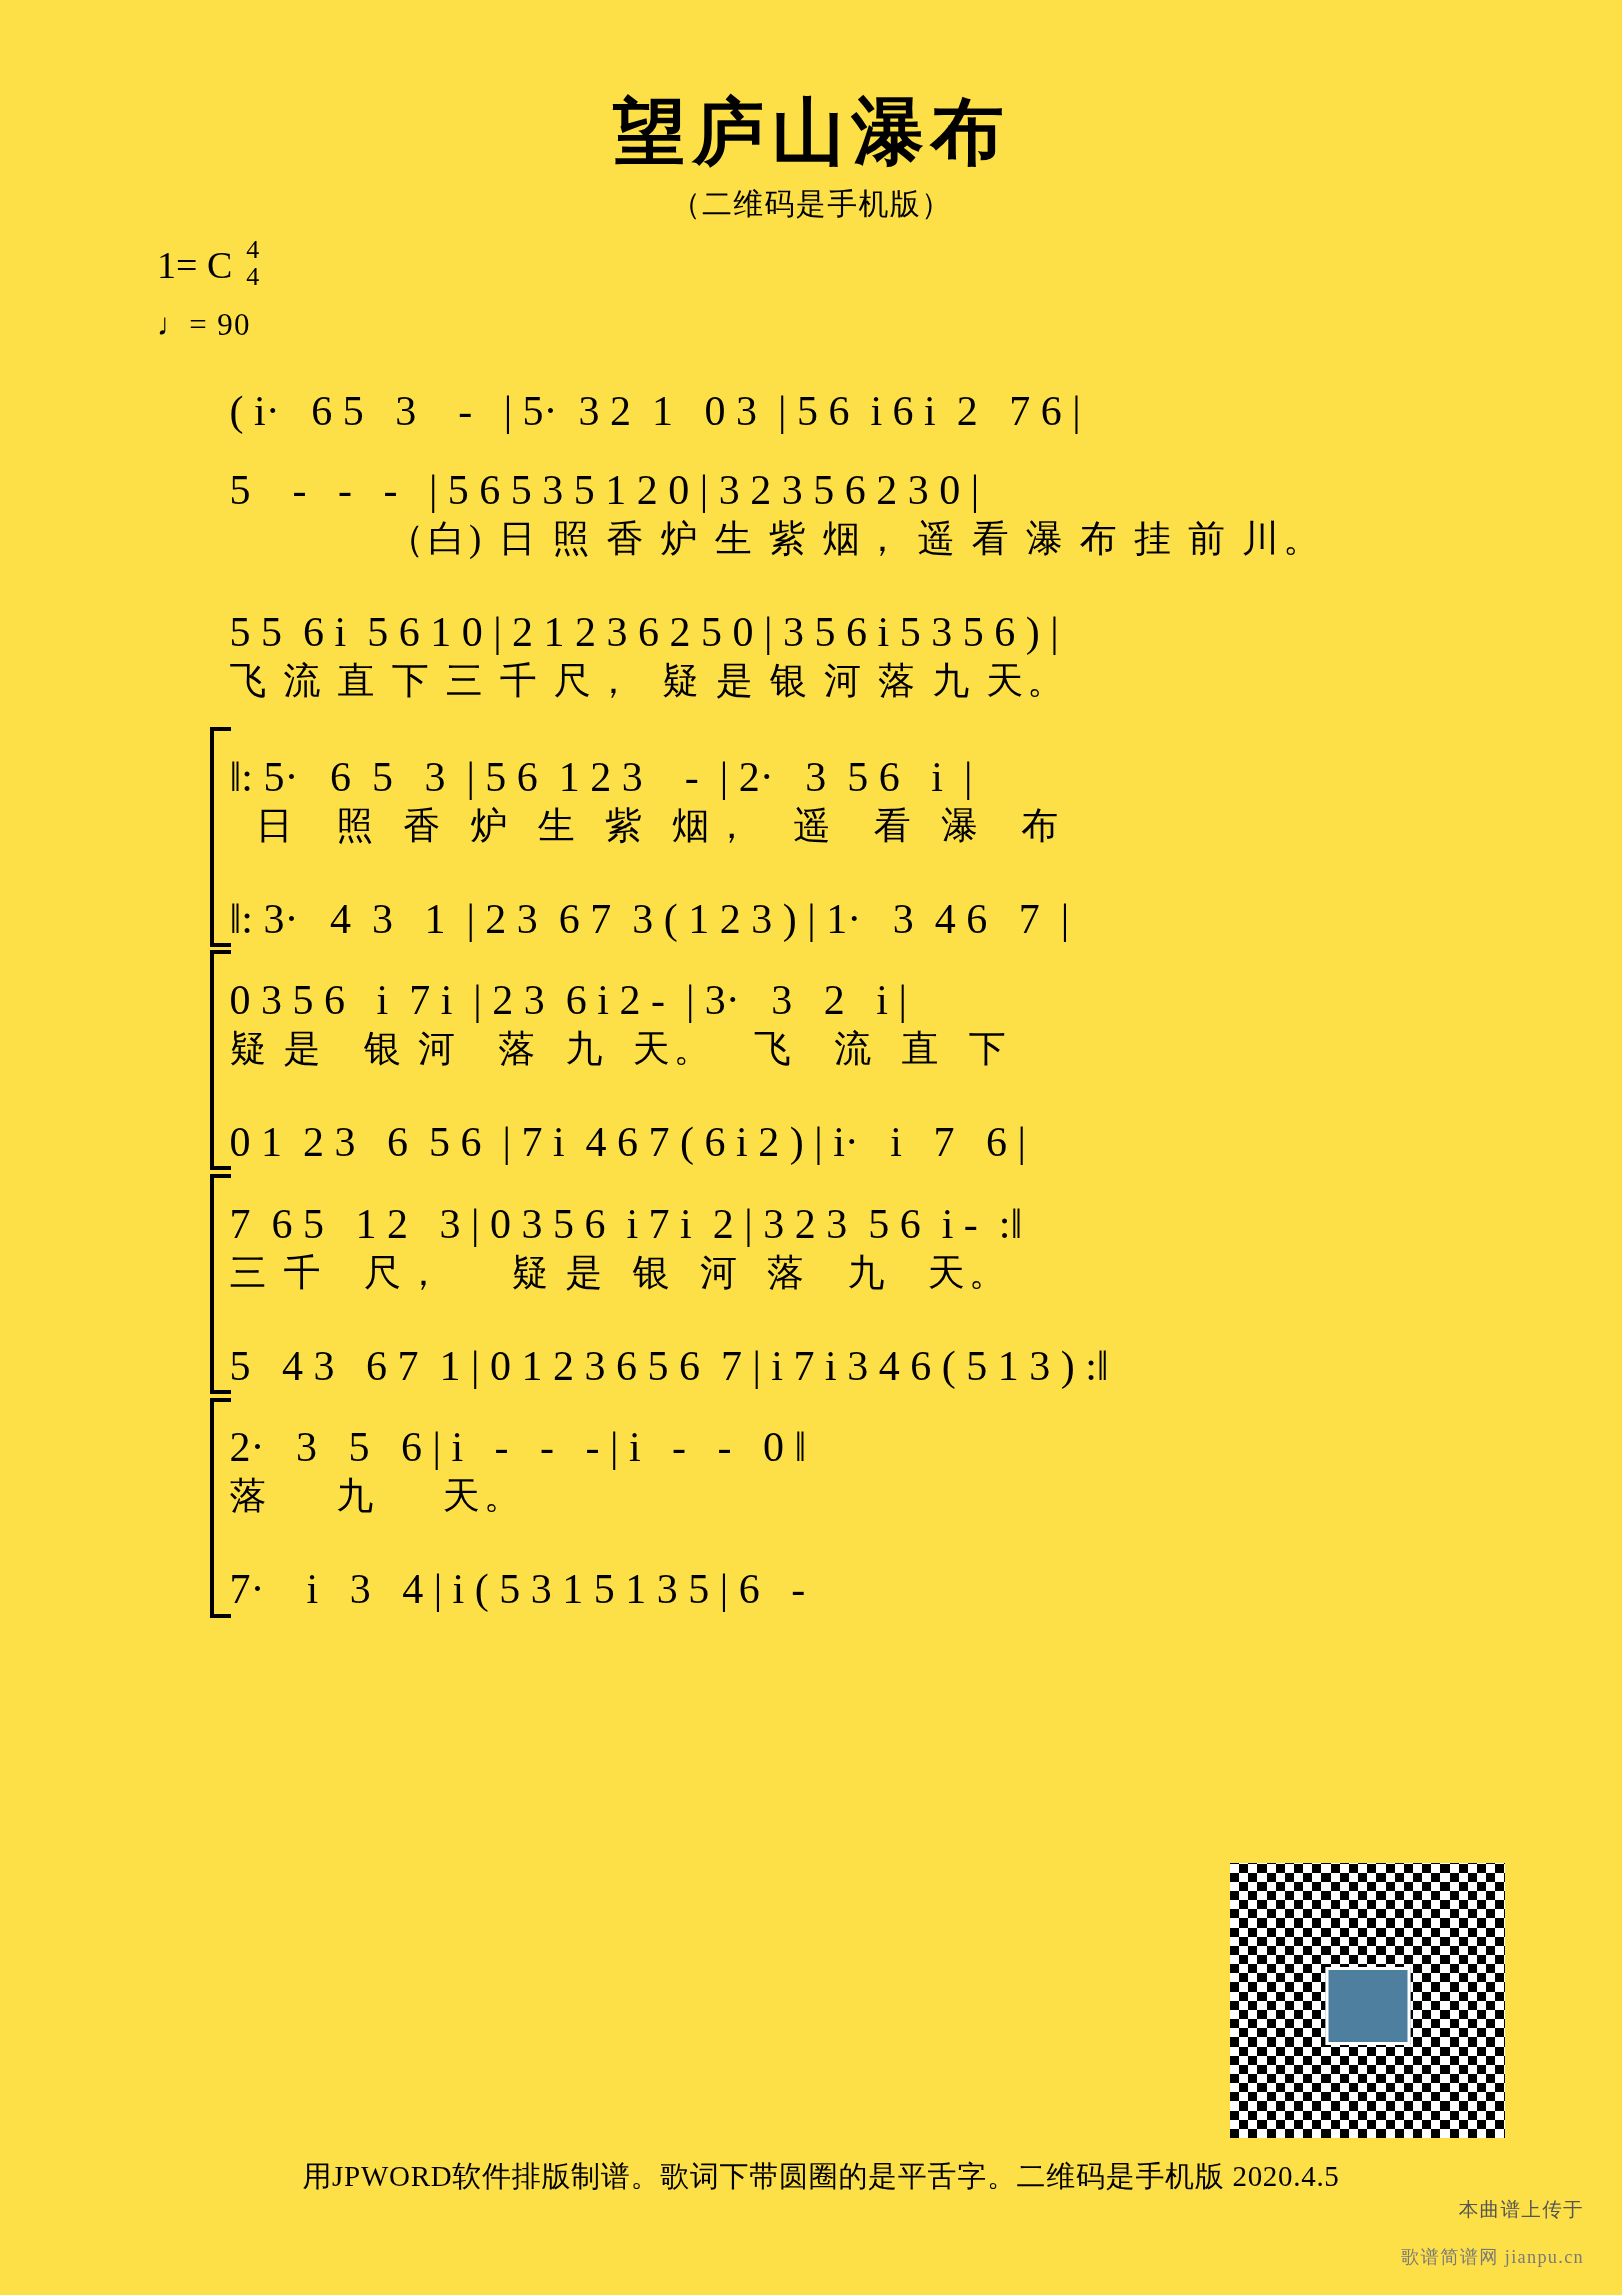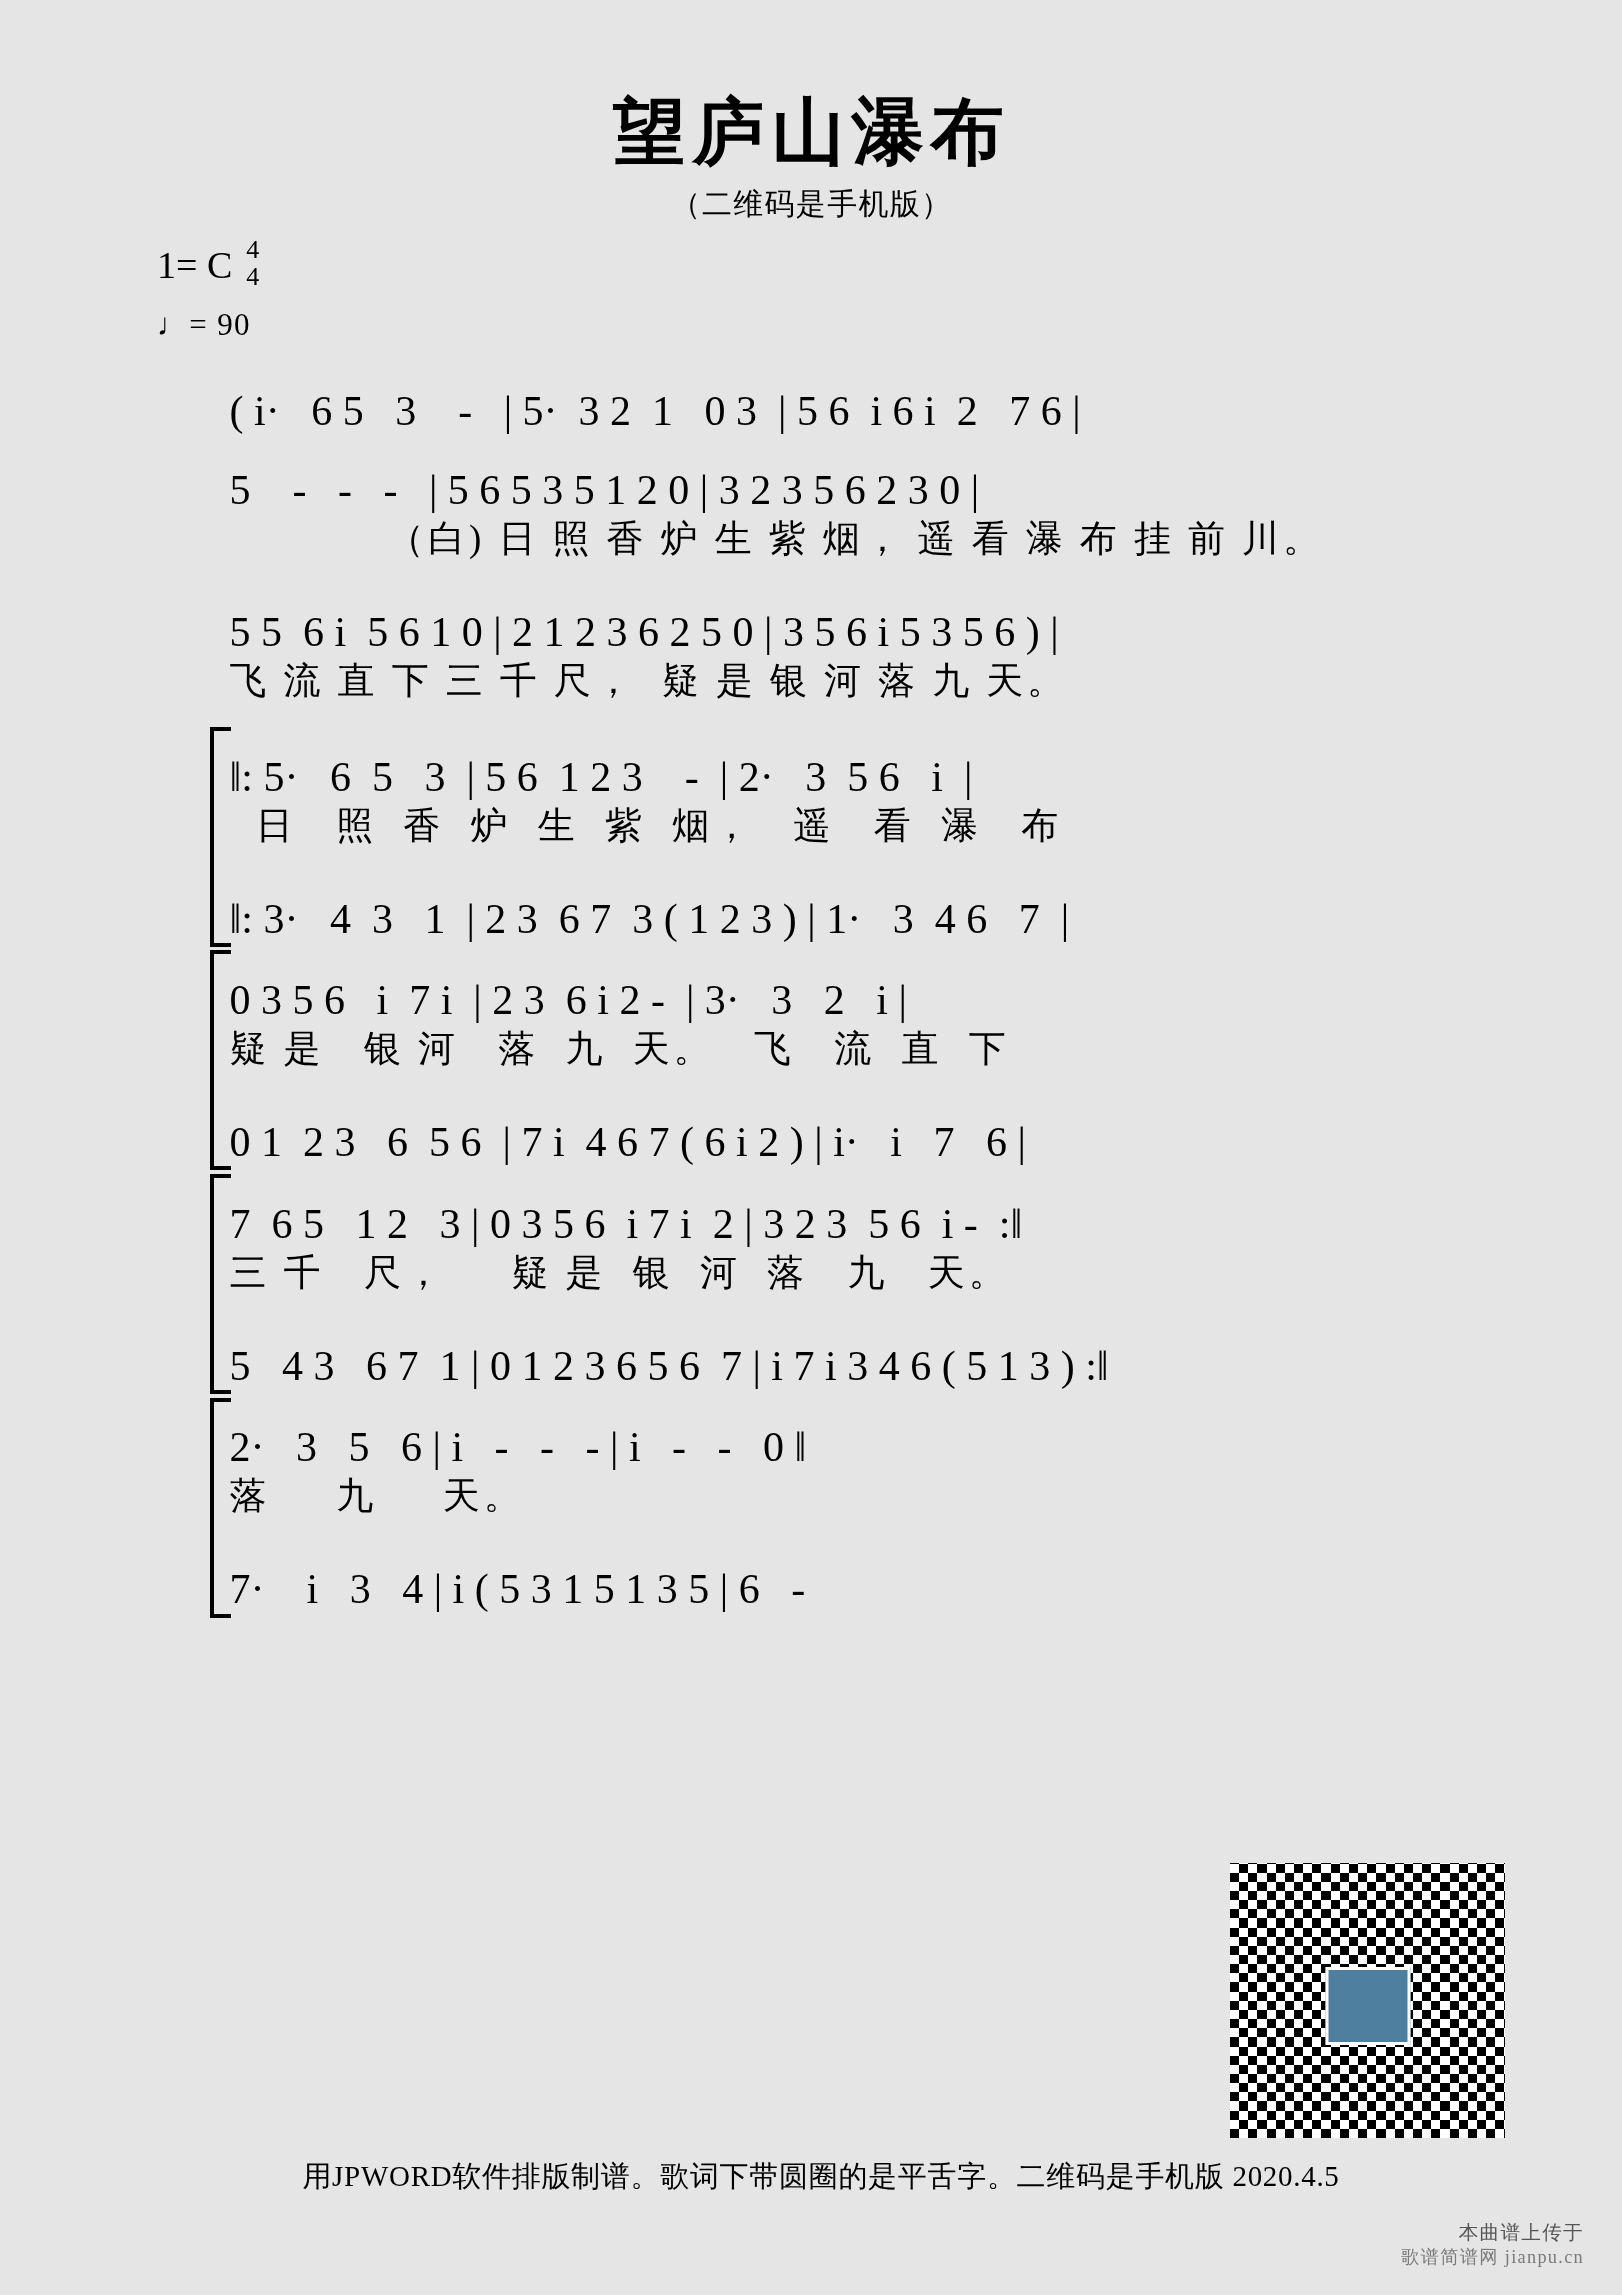--- a/index.html
+++ b/index.html
@@ -8,21 +8,21 @@
     background: #ffffff;
   }
   body {
     font-family: "Liberation Serif", serif;
     color: #000;
   }
   .page {
     width: 1623px;
     height: 2295px;
     position: relative;
-    background: #e5e5e5;
+    background: #fde047;
     overflow: hidden;
   }
   
   .title {
     text-align: center;
     font-family: "Liberation Sans", sans-serif;
     font-weight: bold;
     font-size: 73px;
     letter-spacing: 6.5px;
     margin: 0;
@@ -155,21 +155,21 @@
     position: absolute;
     right: 39px;
     bottom: 26px;
     font-size: 18.3px;
     color: #7a7a7a;
     letter-spacing: 1.3px;
   }
   .watermark2 {
     position: absolute;
     right: 39px;
-    bottom: 49px;
+    bottom: 72px;
     font-size: 19.6px;
     color: #555;
     letter-spacing: 1.3px;
   }
 </style>
 </head>
 <body>
 
 <div class="page">
 

